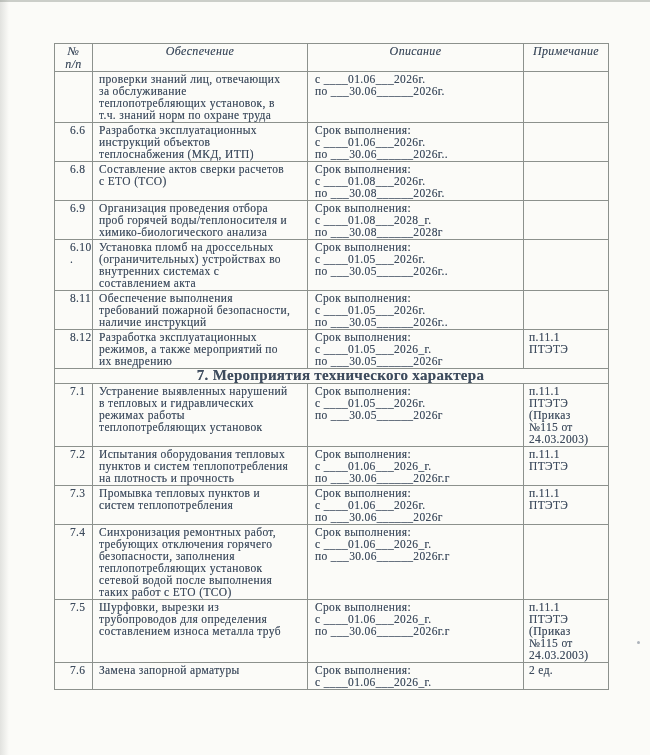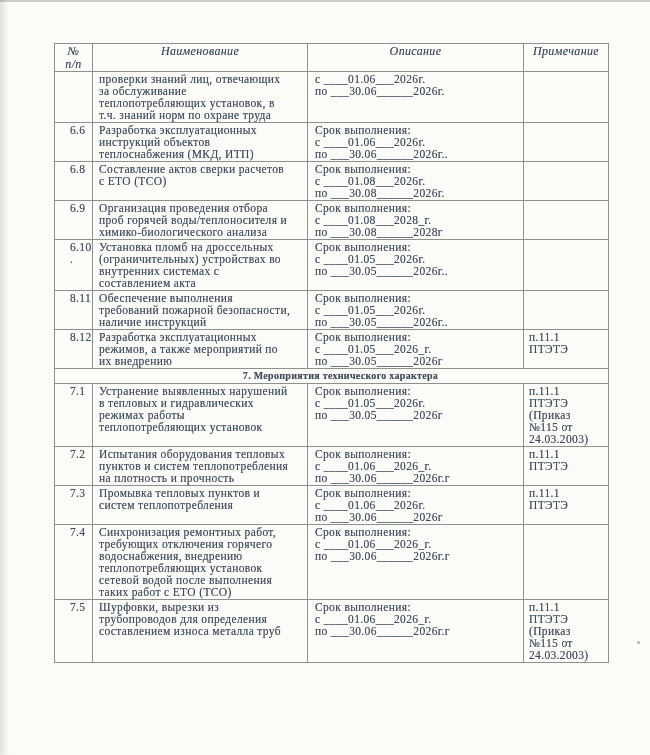--- a/index.html
+++ b/index.html
@@ -35,21 +35,21 @@
     text-shadow:0 0 0.5px rgba(62,76,94,0.55);
   }
   .plan thead th{
     text-align:center;font-style:italic;font-size:12px;line-height:12.5px;
     padding:1px 2px;
   }
   .plan td.num{padding-left:15px;}
   .plan td.desc{padding-left:7px;font-family:Liberation Serif, serif;}
   .plan td.note{padding-left:5px;padding-right:2px;margin-left:17px;}
   .plan td.section{
-    text-align:center;font-weight:bold;font-size:10px;line-height:13px;
+    text-align:center;font-weight:bold;font-size:15px;line-height:13px;
     padding:0 2px 1px 20px;letter-spacing:0.3px;
   }
   .ln{min-height:12px;}
 </style>
 </head>
 <body>
 
 <div class="scan-top-line"></div>
 <div class="page-edge-left"></div>
 <div class="artifact-dot"></div>
@@ -60,21 +60,21 @@
     <col style="width:215px">
     <col style="width:216px">
     <col style="width:85px">
   </colgroup>
   <thead>
     <tr>
       <th>
         <div class="ln">№</div>
         <div class="ln">п/п</div>
       </th>
-      <th>Наименование</th>
+      <th>Обеспечение</th>
       <th>Описание</th>
       <th>Примечание</th>
     </tr>
   </thead>
   <tbody id="table-body">
       <tr>
         <td class="num"></td>
         <td class="name">
           <div class="ln">проверки знаний лиц, отвечающих</div>
           <div class="ln">за обслуживание</div>
@@ -250,21 +250,21 @@
           <div class="ln">ПТЭТЭ</div>
         </td>
       </tr>
       <tr>
         <td class="num">
           <div class="ln">7.4</div>
         </td>
         <td class="name">
           <div class="ln">Синхронизация ремонтных работ,</div>
           <div class="ln">требующих отключения горячего</div>
-          <div class="ln">водоснабжения, внедрению</div>
+          <div class="ln">безопасности, заполнения</div>
           <div class="ln">теплопотребляющих установок</div>
           <div class="ln">сетевой водой после выполнения</div>
           <div class="ln">таких работ с ЕТО (ТСО)</div>
         </td>
         <td class="desc">
           <div class="ln">Срок выполнения:</div>
           <div class="ln">с ____01.06___2026_г.</div>
           <div class="ln">по ___30.06______2026г.г</div>
         </td>
         <td class="note"></td>
@@ -282,16 +282,31 @@
           <div class="ln">Срок выполнения:</div>
           <div class="ln">с ____01.06___2026_г.</div>
           <div class="ln">по ___30.06______2026г.г</div>
         </td>
         <td class="note">
           <div class="ln">п.11.1</div>
           <div class="ln">ПТЭТЭ</div>
           <div class="ln">(Приказ</div>
           <div class="ln">№115 от</div>
           <div class="ln">24.03.2003)</div>
+        </td>
+      </tr>
+      <tr>
+        <td class="num">
+          <div class="ln">7.6</div>
+        </td>
+        <td class="name">
+          <div class="ln">Замена запорной арматуры</div>
+        </td>
+        <td class="desc">
+          <div class="ln">Срок выполнения:</div>
+          <div class="ln">с ____01.06___2026_г.</div>
+        </td>
+        <td class="note">
+          <div class="ln">2 ед.</div>
         </td>
       </tr>
     </tbody>
 </table>
 
 </body></html>

